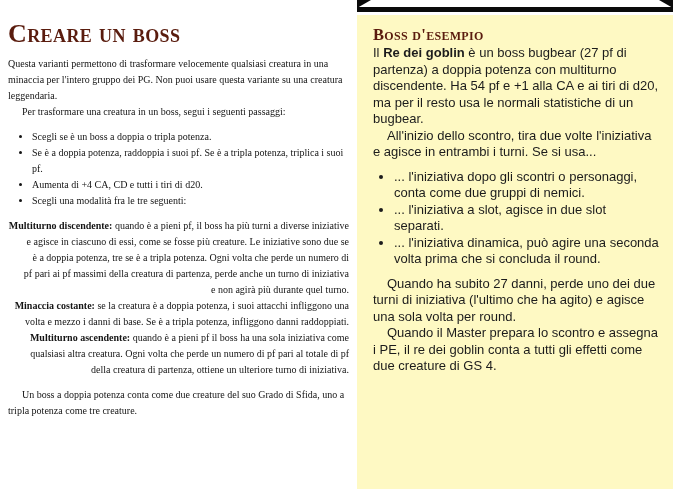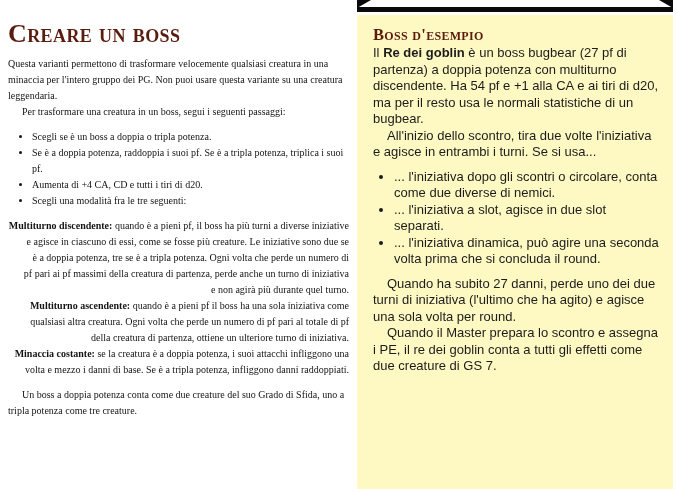--- a/index.html
+++ b/index.html
@@ -121,42 +121,42 @@
   <p class="indent">Per trasformare una creatura in un boss, segui i seguenti passaggi:</p>
 
   <ul class="steps-list">
     <li>Scegli se è un boss a doppia o tripla potenza.</li>
     <li>Se è a doppia potenza, raddoppia i suoi pf. Se è a tripla potenza, triplica i suoi pf.</li>
     <li>Aumenta di +4 CA, CD e tutti i tiri di d20.</li>
     <li>Scegli una modalità fra le tre seguenti:</li>
   </ul>
 
   <p class="mode"><b>Multiturno discendente:</b><span> quando è a pieni pf, il boss ha più turni a diverse iniziative e agisce in ciascuno di essi, come se fosse più creature. Le iniziative sono due se è a doppia potenza, tre se è a tripla potenza. Ogni volta che perde un numero di pf pari ai pf massimi della creatura di partenza, perde anche un turno di iniziativa e non agirà più durante quel turno.</span></p>
+  <p class="mode"><b>Minaccia costante:</b><span> se la creatura è a doppia potenza, i suoi attacchi infliggono una volta e mezzo i danni di base. Se è a tripla potenza, infliggono danni raddoppiati.</span></p>
   <p class="mode"><b>Multiturno ascendente:</b><span> quando è a pieni pf il boss ha una sola iniziativa come qualsiasi altra creatura. Ogni volta che perde un numero di pf pari al totale di pf della creatura di partenza, ottiene un ulteriore turno di iniziativa.</span></p>
-  <p class="mode"><b>Minaccia costante:</b><span> se la creatura è a doppia potenza, i suoi attacchi infliggono una volta e mezzo i danni di base. Se è a tripla potenza, infliggono danni raddoppiati.</span></p>
 
   <p class="indent gap-before">Un boss a doppia potenza conta come due creature del suo Grado di Sfida, uno a tripla potenza come tre creature.</p>
 </div>
 
 <div class="example-box">
   <div class="box-cap">
     <div class="tri-left"></div>
     <div class="bar"></div>
     <div class="tri-right"></div>
   </div>
   <div class="box-body">
     <h2 class="sidebar-title">Boss d'esempio</h2>
 
     <p><span>Il </span><b>Re dei goblin</b><span> è un boss bugbear (27 pf di partenza) a doppia potenza con multiturno discendente. Ha 54 pf e +1 alla CA e ai tiri di d20, ma per il resto usa le normali statistiche di un bugbear.</span></p>
 
     <p class="indent">All'inizio dello scontro, tira due volte l'iniziativa e agisce in entrambi i turni. Se si usa...</p>
 
     <ul class="box-list">
-      <li>... l'iniziativa dopo gli scontri o circolare, conta come due diverse di nemici.</li>
+      <li>... l'iniziativa dopo gli scontri o personaggi, conta come due gruppi di nemici.</li>
       <li>... l'iniziativa a slot, agisce in due slot separati.</li>
       <li>... l'iniziativa dinamica, può agire una seconda volta prima che si concluda il round.</li>
     </ul>
 
     <p class="indent">Quando ha subito 27 danni, perde uno dei due turni di iniziativa (l'ultimo che ha agito) e agisce una sola volta per round.</p>
-    <p class="indent">Quando il Master prepara lo scontro e assegna i PE, il re dei goblin conta a tutti gli effetti come due creature di GS 7.</p>
+    <p class="indent">Quando il Master prepara lo scontro e assegna i PE, il re dei goblin conta a tutti gli effetti come due creature di GS 4.</p>
 
   </div>
 </div>
 
 </body></html>

